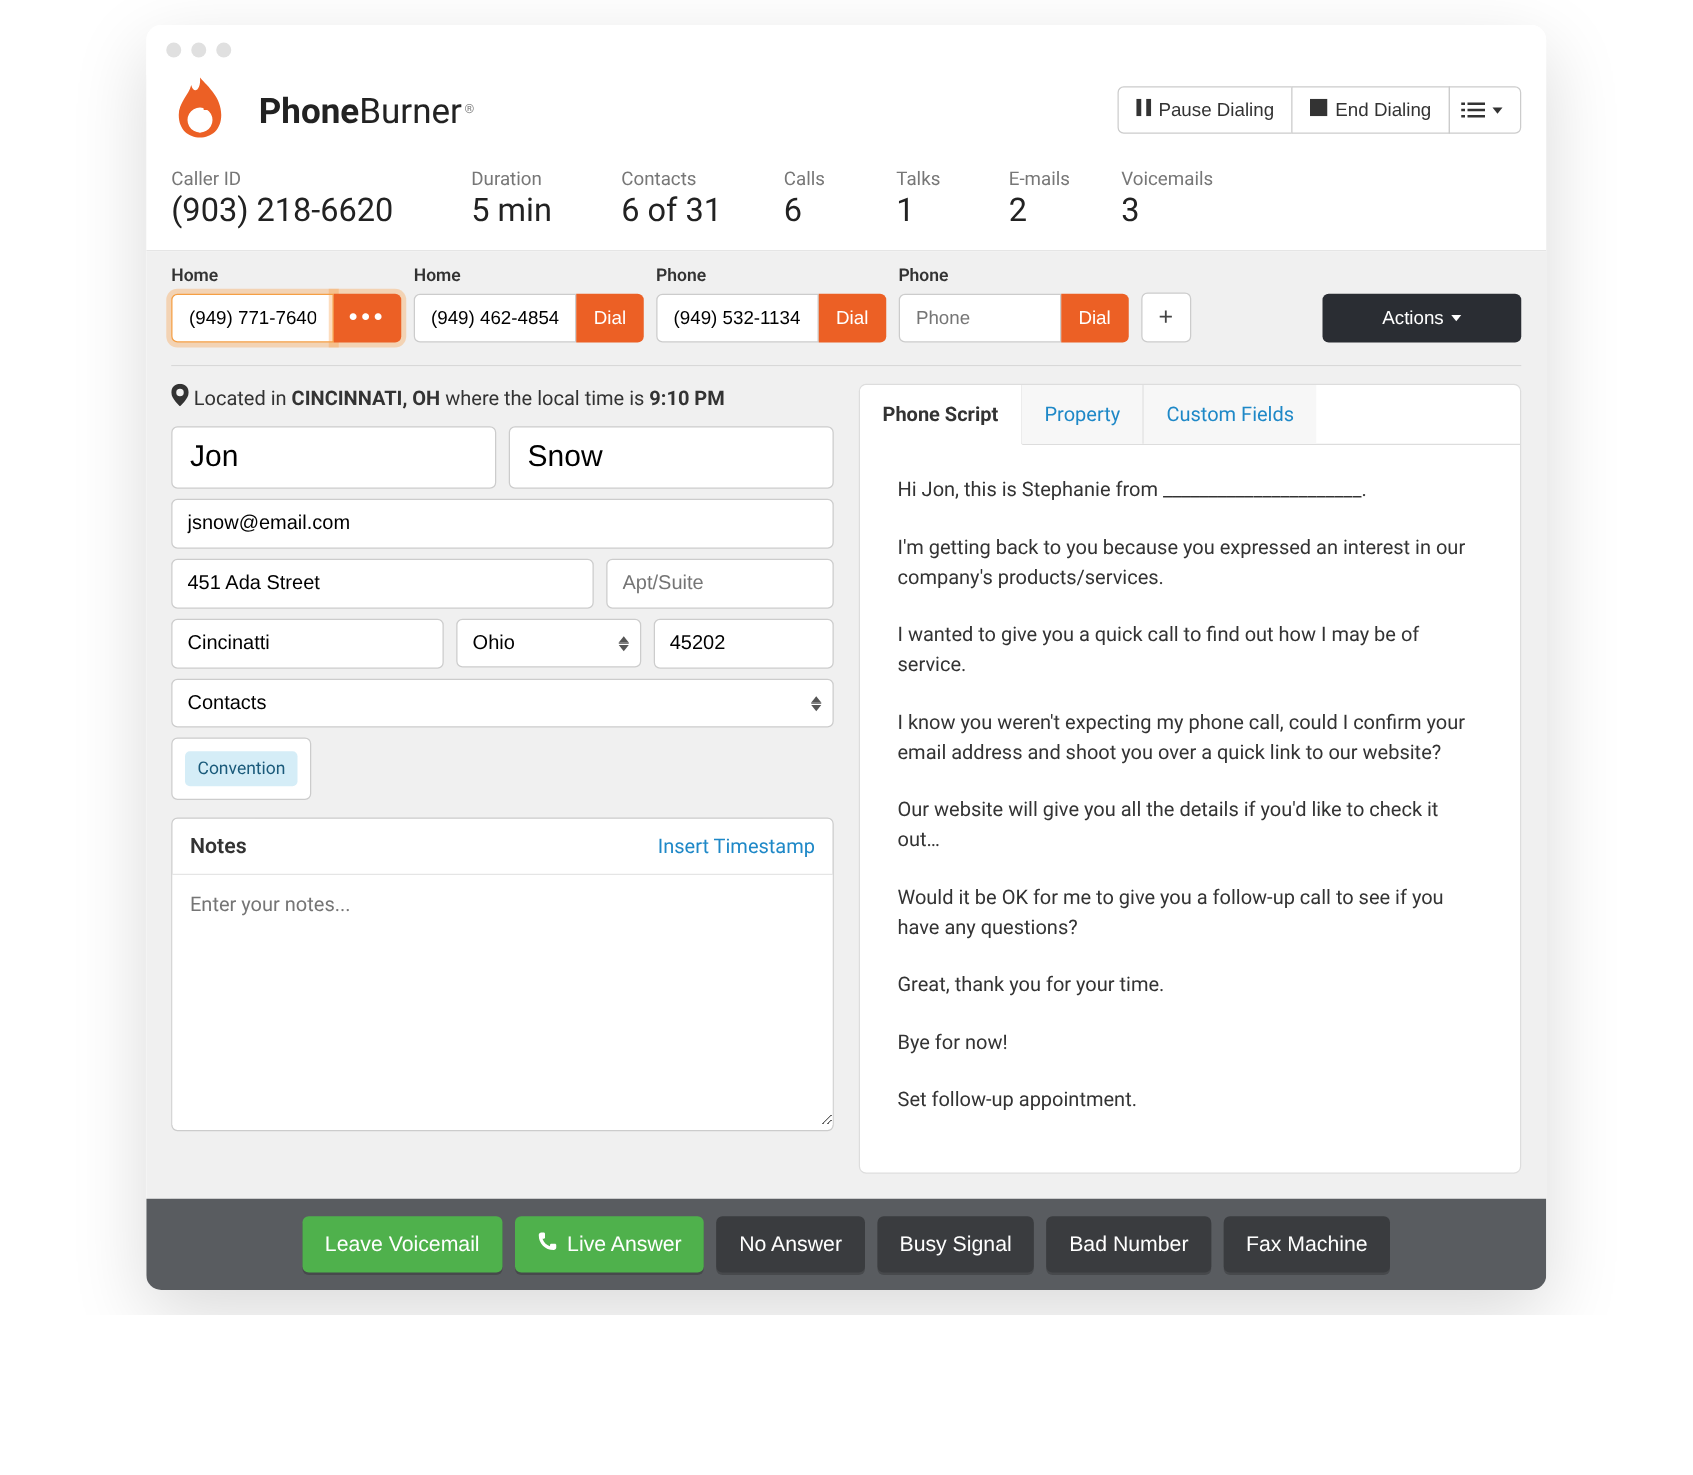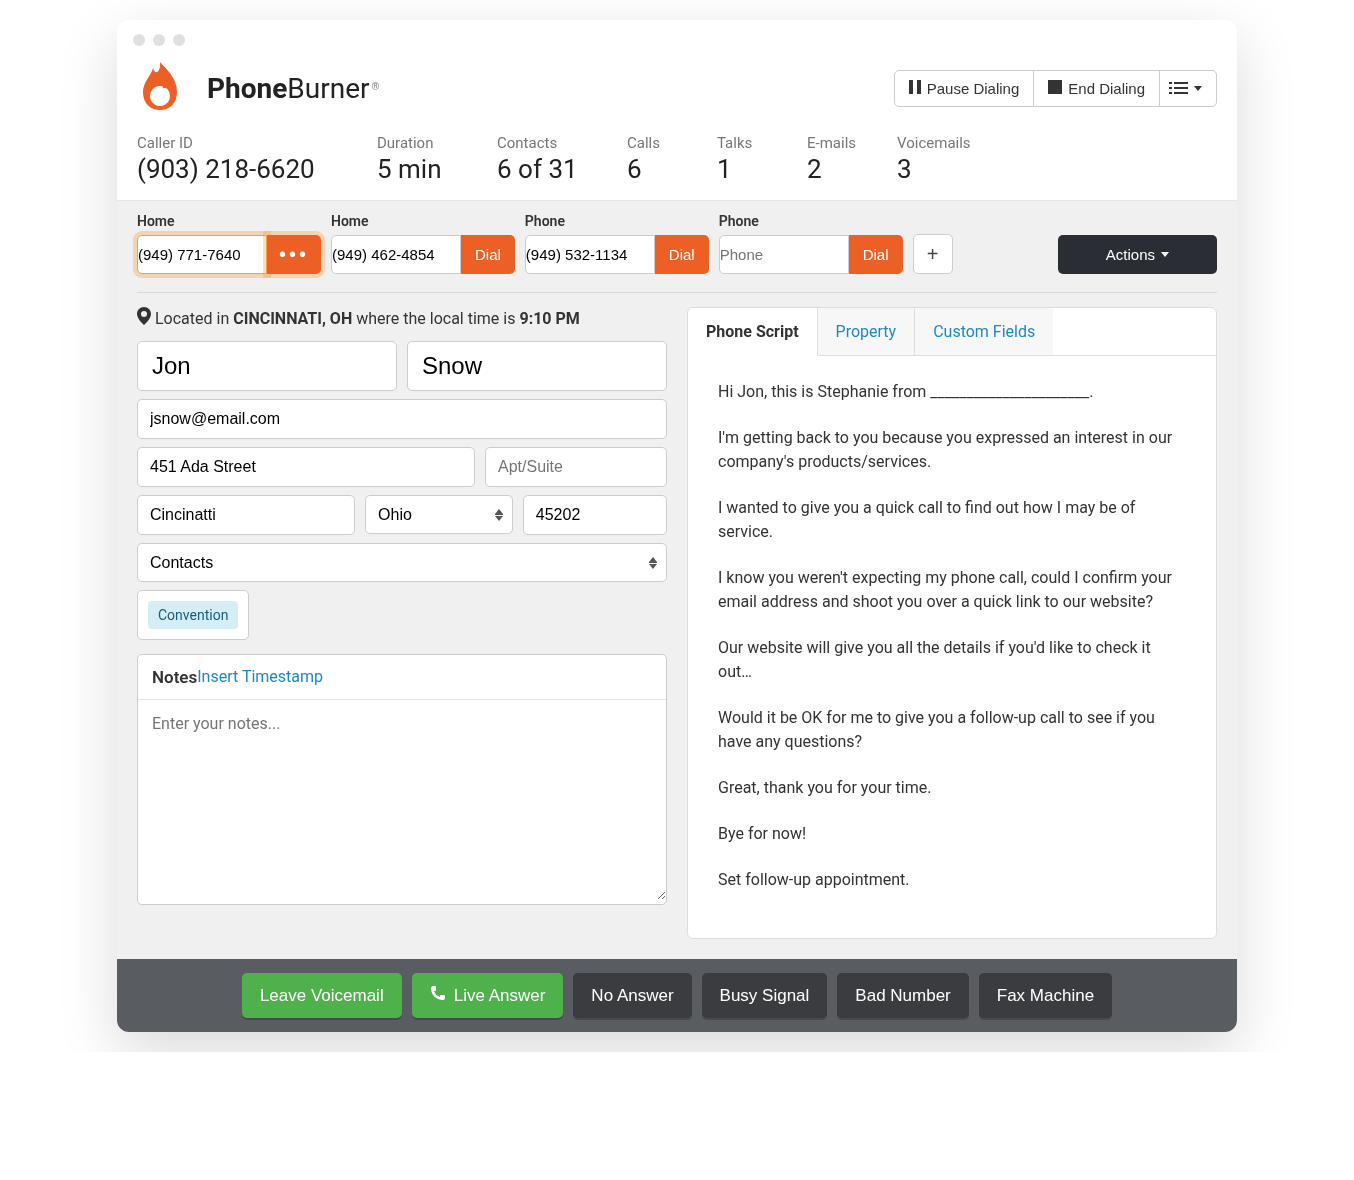--- a/index.html
+++ b/index.html
@@ -86,21 +86,21 @@
     align-items: flex-end;
     padding-bottom: 18px;
     border-bottom: 1px solid #d8d8d8;
   }
   .phone-block { display: flex; flex-direction: column; gap: 2px; }
   .phone-label { font-size: 14px; font-weight: 600; color: #333; margin-bottom: 4px; }
   .input-group { display: flex; }
   .phone-input {
     border: 1px solid #ccc;
     border-radius: 5px 0 0 5px;
-    padding: 10px 0;
+    padding: 10px 13px;
     font-size: 15px;
     width: 130px;
     background: #fff;
   }
   .dial-btn {
     background: #ec6025;
     color: #fff;
     border: none;
     padding: 0 14px;
     border-radius: 0 5px 5px 0;
@@ -203,20 +203,21 @@
   }
 
   .notes-box {
     border: 1px solid #ccc;
     border-radius: 5px;
     background: #fff;
     margin-top: 14px;
   }
   .notes-head {
     display: flex;
+    justify-content: space-between;
     padding: 12px 14px;
     border-bottom: 1px solid #e5e5e5;
   }
   .notes-title { font-weight: 600; font-size: 17px; color: #333; }
   .insert-ts { color: #1e88c7; font-size: 16px; cursor: pointer; }
   .notes-area {
     width: 100%;
     border: none;
     padding: 14px;
     font-size: 16px;

